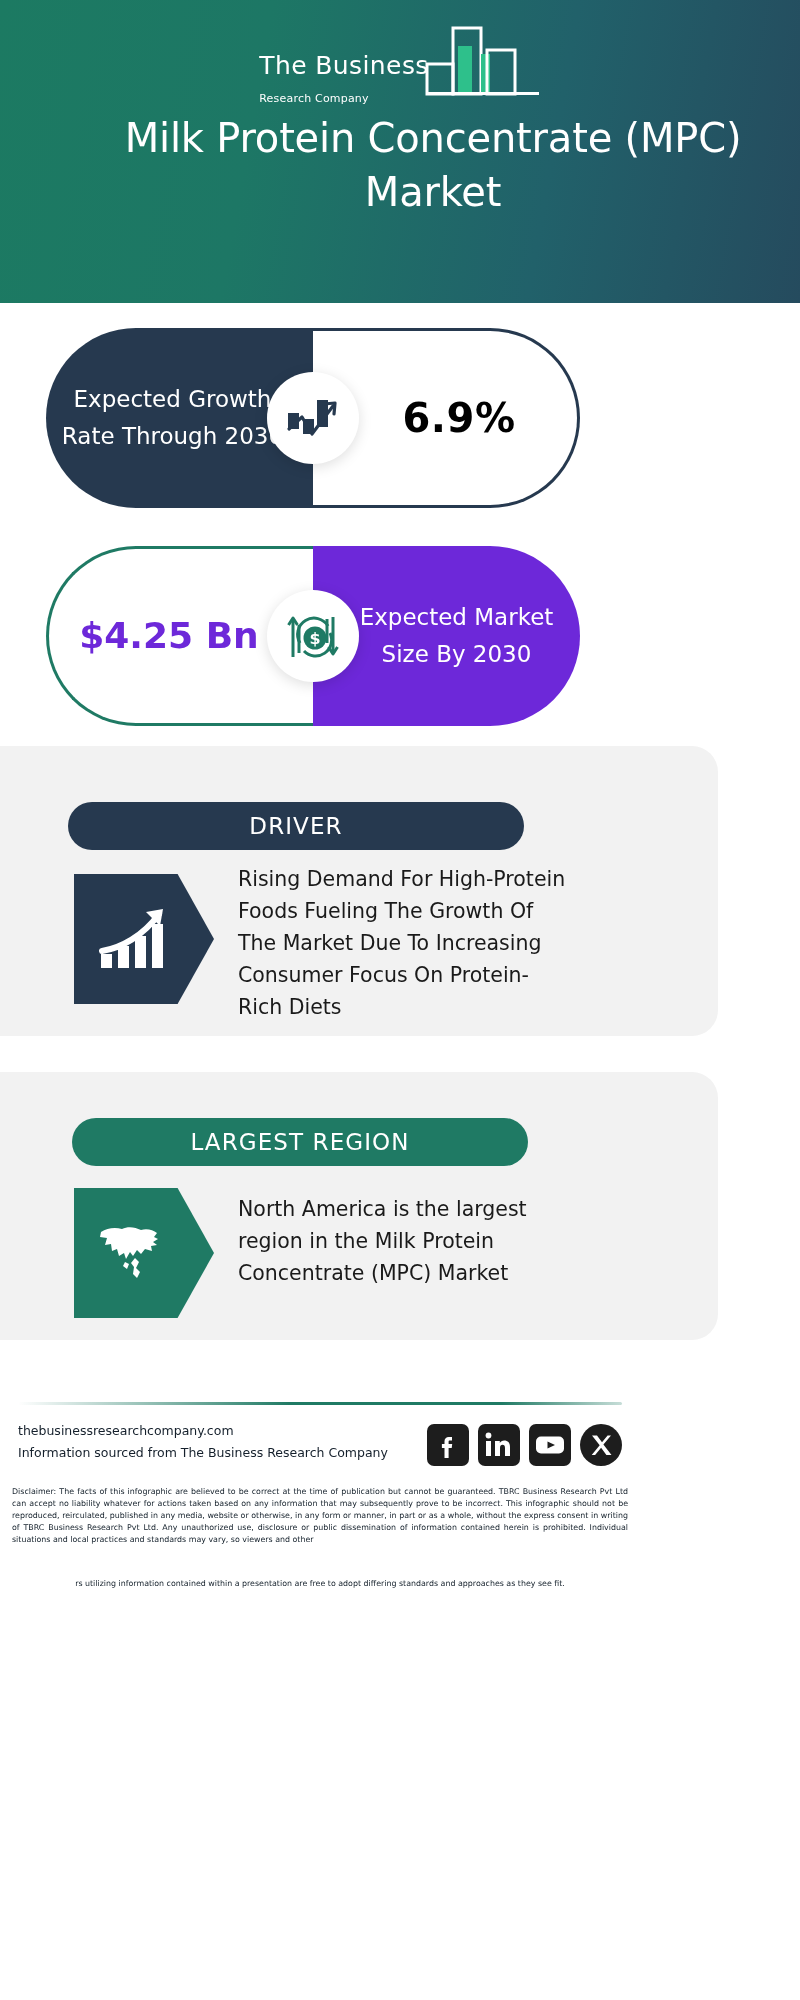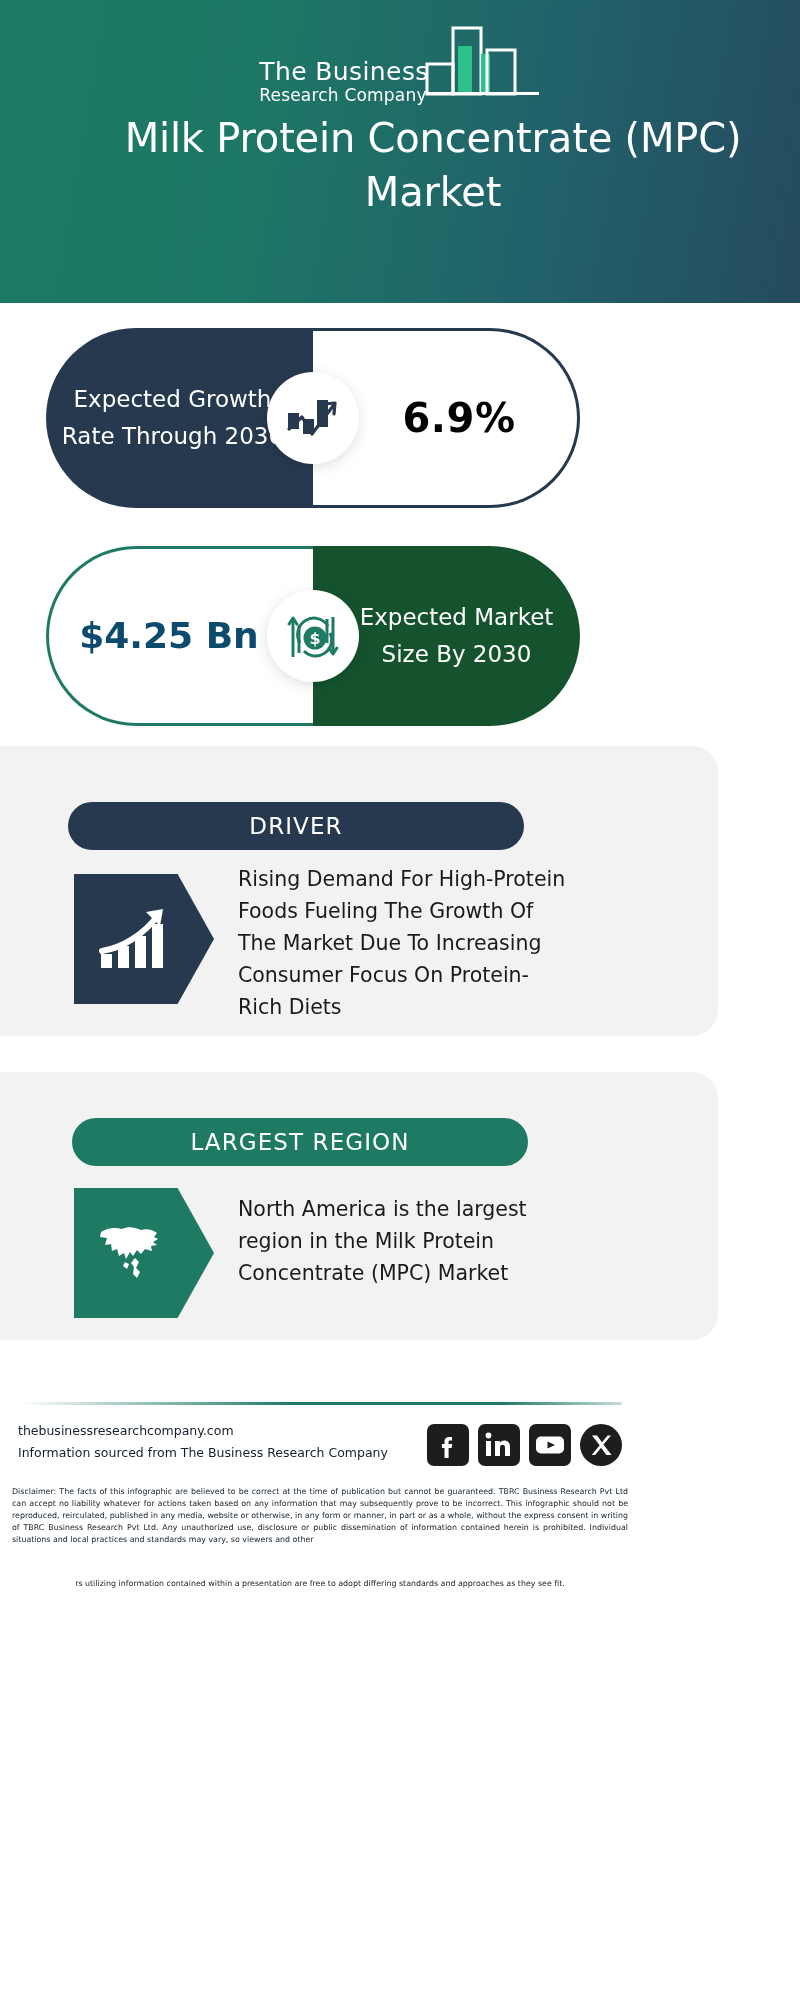--- a/index.html
+++ b/index.html
@@ -20,21 +20,21 @@
   .logo-wrap {
     position:absolute; top:22px; left:0; width:800px;
     display:flex; align-items:flex-end; justify-content:center; gap:0px;
   }
   .logo-text { display:flex; flex-direction:column; align-items:flex-start; line-height:1; }
   .logo-line1 {
     color:#ffffff; font-size:25px; letter-spacing:.4px; font-weight:400;
     font-family:"DejaVu Sans", sans-serif;
   }
   .logo-line2 {
-    color:#ffffff; font-size:17px; letter-spacing:.2px; margin-top:3px; font-weight:400;
+    color:#ffffff; font-size:11px; letter-spacing:.2px; margin-top:15px; font-weight:400;
     font-family:"DejaVu Sans", sans-serif;
   }
   .logo-mark { margin-left:-4px; margin-top:2px; }
 
   .title {
     position:absolute; top:112px; left:0; width:800px; text-align:center;
     color:#ffffff; font-size:40px; line-height:1.34; font-weight:400;
     font-family:"DejaVu Sans", sans-serif; letter-spacing:-.2px;
     padding:0 70px;
     margin-left:33px;
@@ -62,26 +62,26 @@
   }
 
   
   .stat2 { position:absolute; top:546px; left:46px; width:534px; height:180px; }
   .stat2-left {
     position:absolute; left:0; top:0; width:267px; height:180px;
     border:3px solid #1f7a64; border-right:none; border-radius:90px 0 0 90px;
     background:#ffffff; display:flex; align-items:center; justify-content:center;
   }
   .stat2-left .val {
-    color:#0c4a6e; font-size:36px; font-weight:700; line-height:1.36; text-align:center;
+    color:#6d28d9; font-size:36px; font-weight:700; line-height:1.36; text-align:center;
     font-family:"DejaVu Sans", sans-serif; padding-right:24px;
   }
   .stat2-right {
     position:absolute; left:267px; top:0; width:267px; height:180px;
-    background:#14532d; border-radius:0 90px 90px 0;
+    background:#6d28d9; border-radius:0 90px 90px 0;
     display:flex; align-items:center; justify-content:center;
   }
   .stat2-right .lbl {
     color:#ffffff; font-size:23px; line-height:1.62; text-align:center;
     font-family:"DejaVu Sans", sans-serif; padding-left:28px; padding-right:8px;
   }
 
   
   .circle-icon {
     position:absolute; top:50%; left:50%; transform:translate(-50%,-50%);

